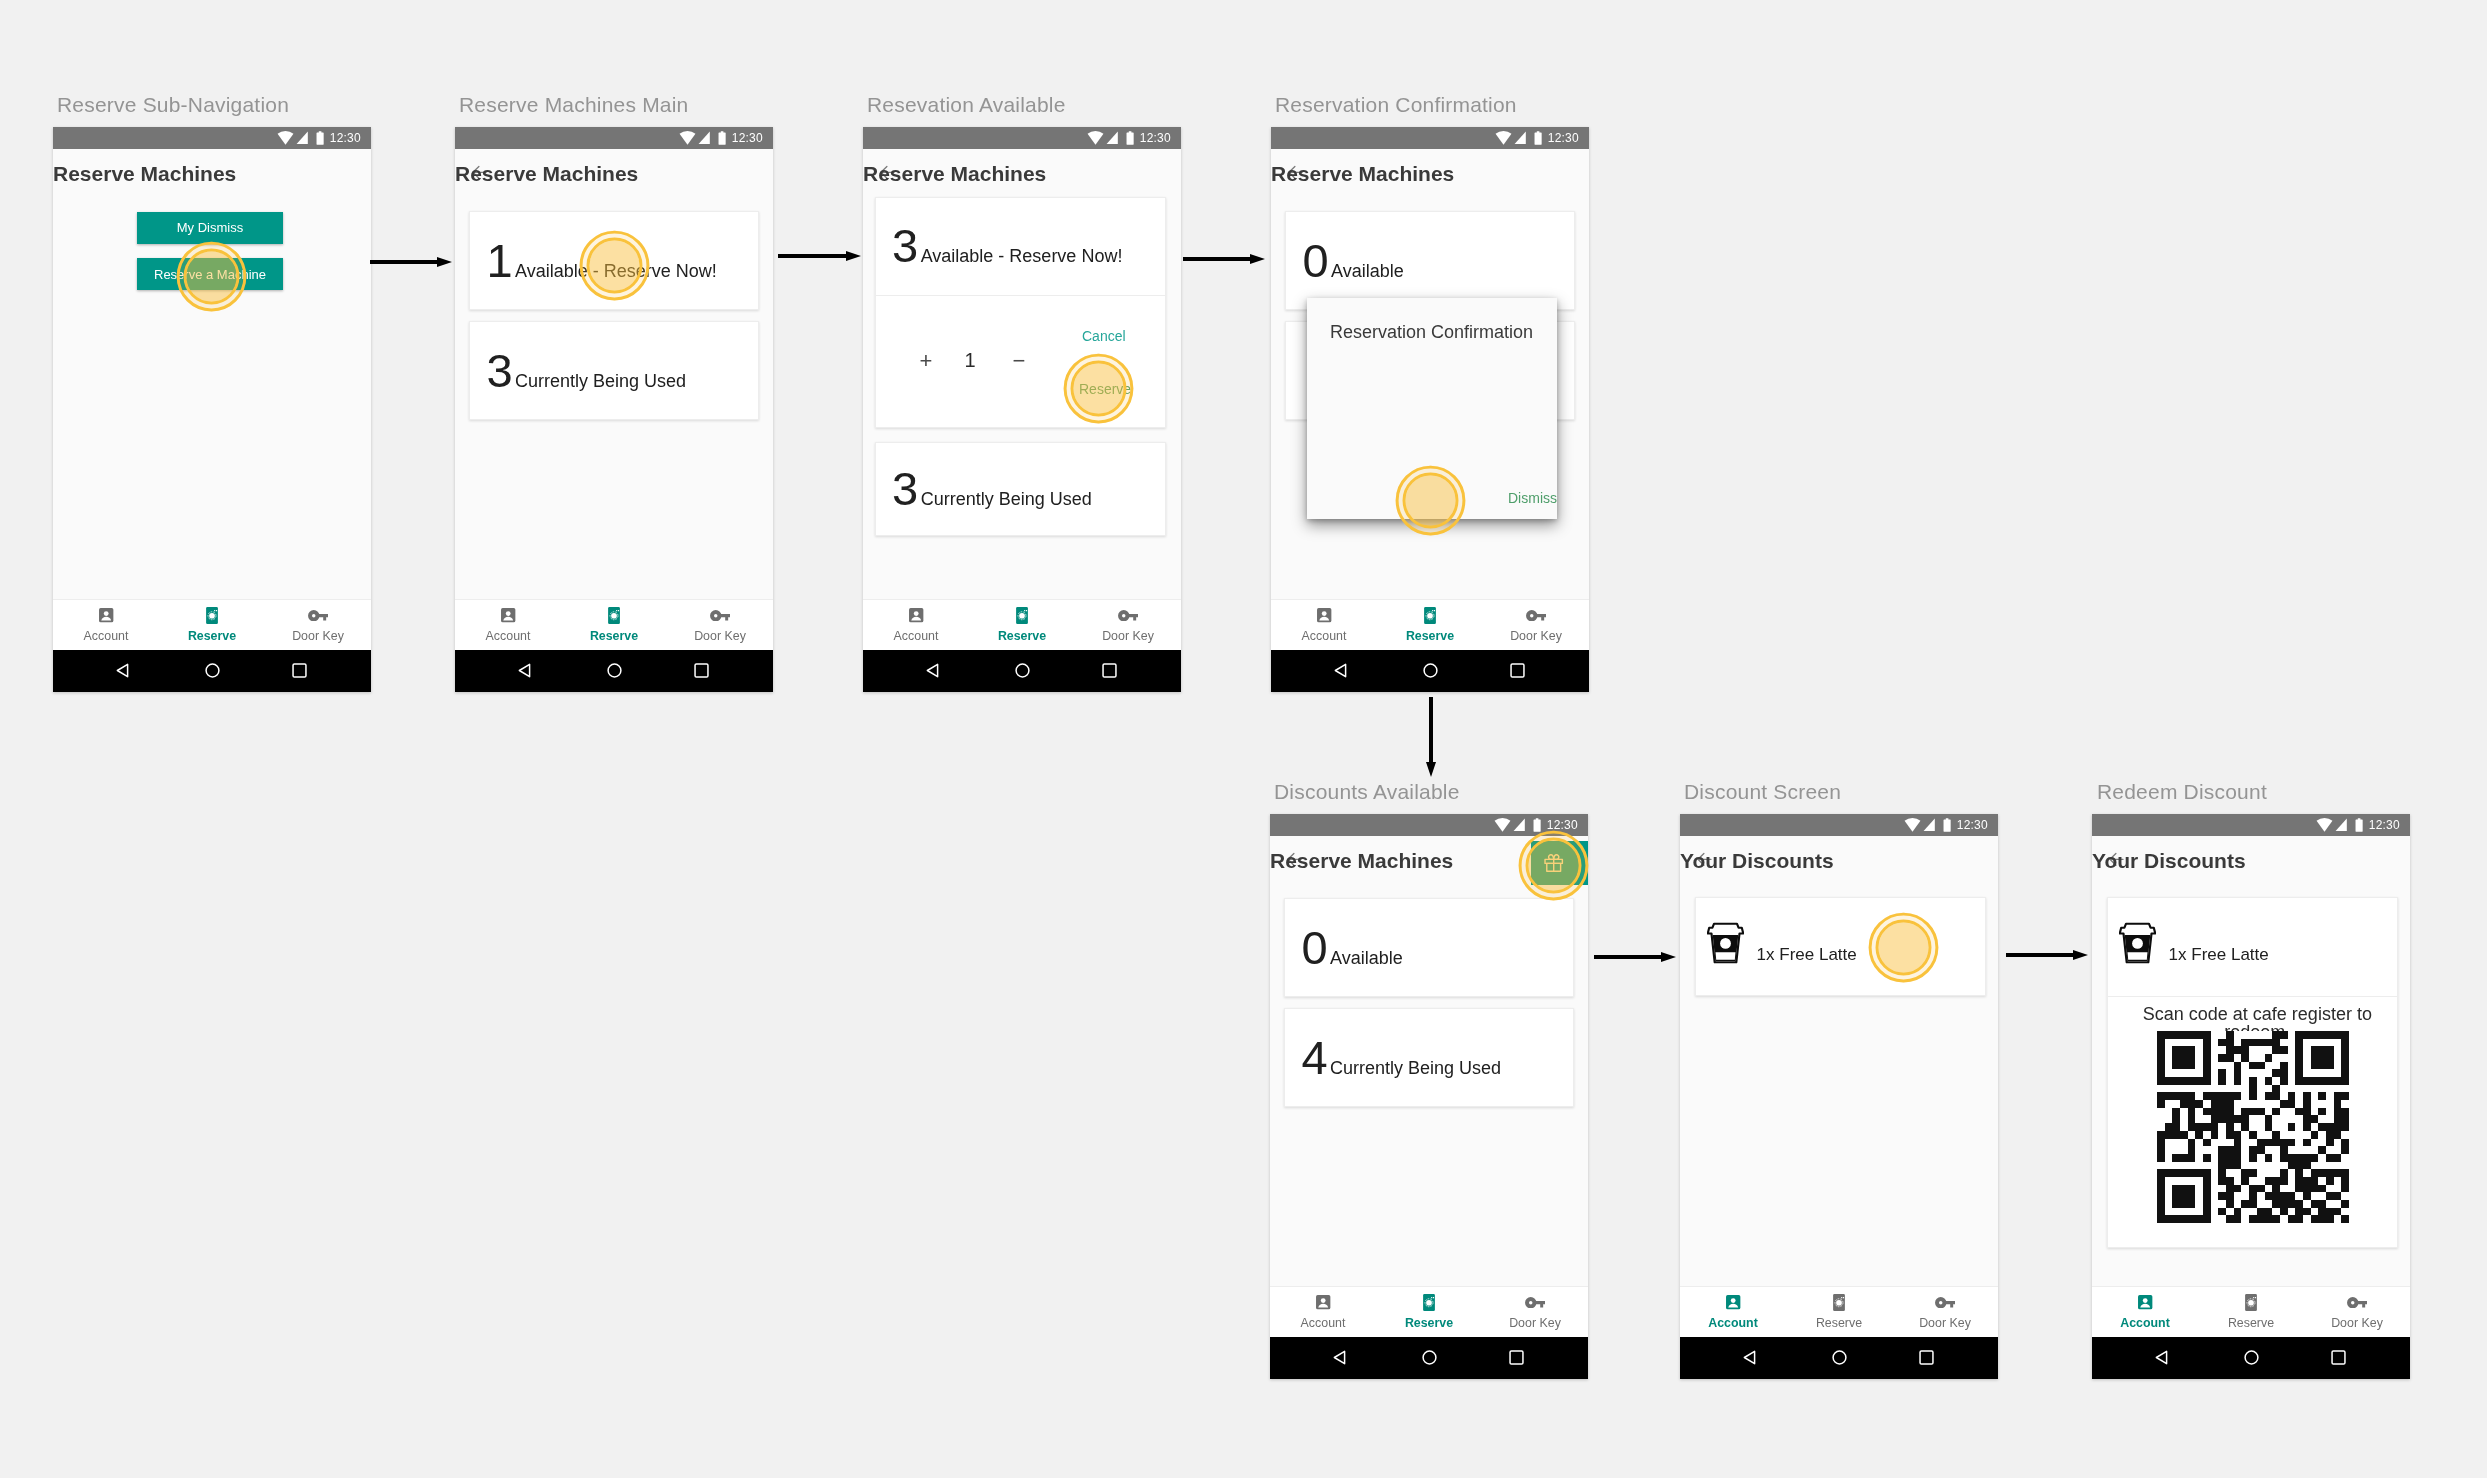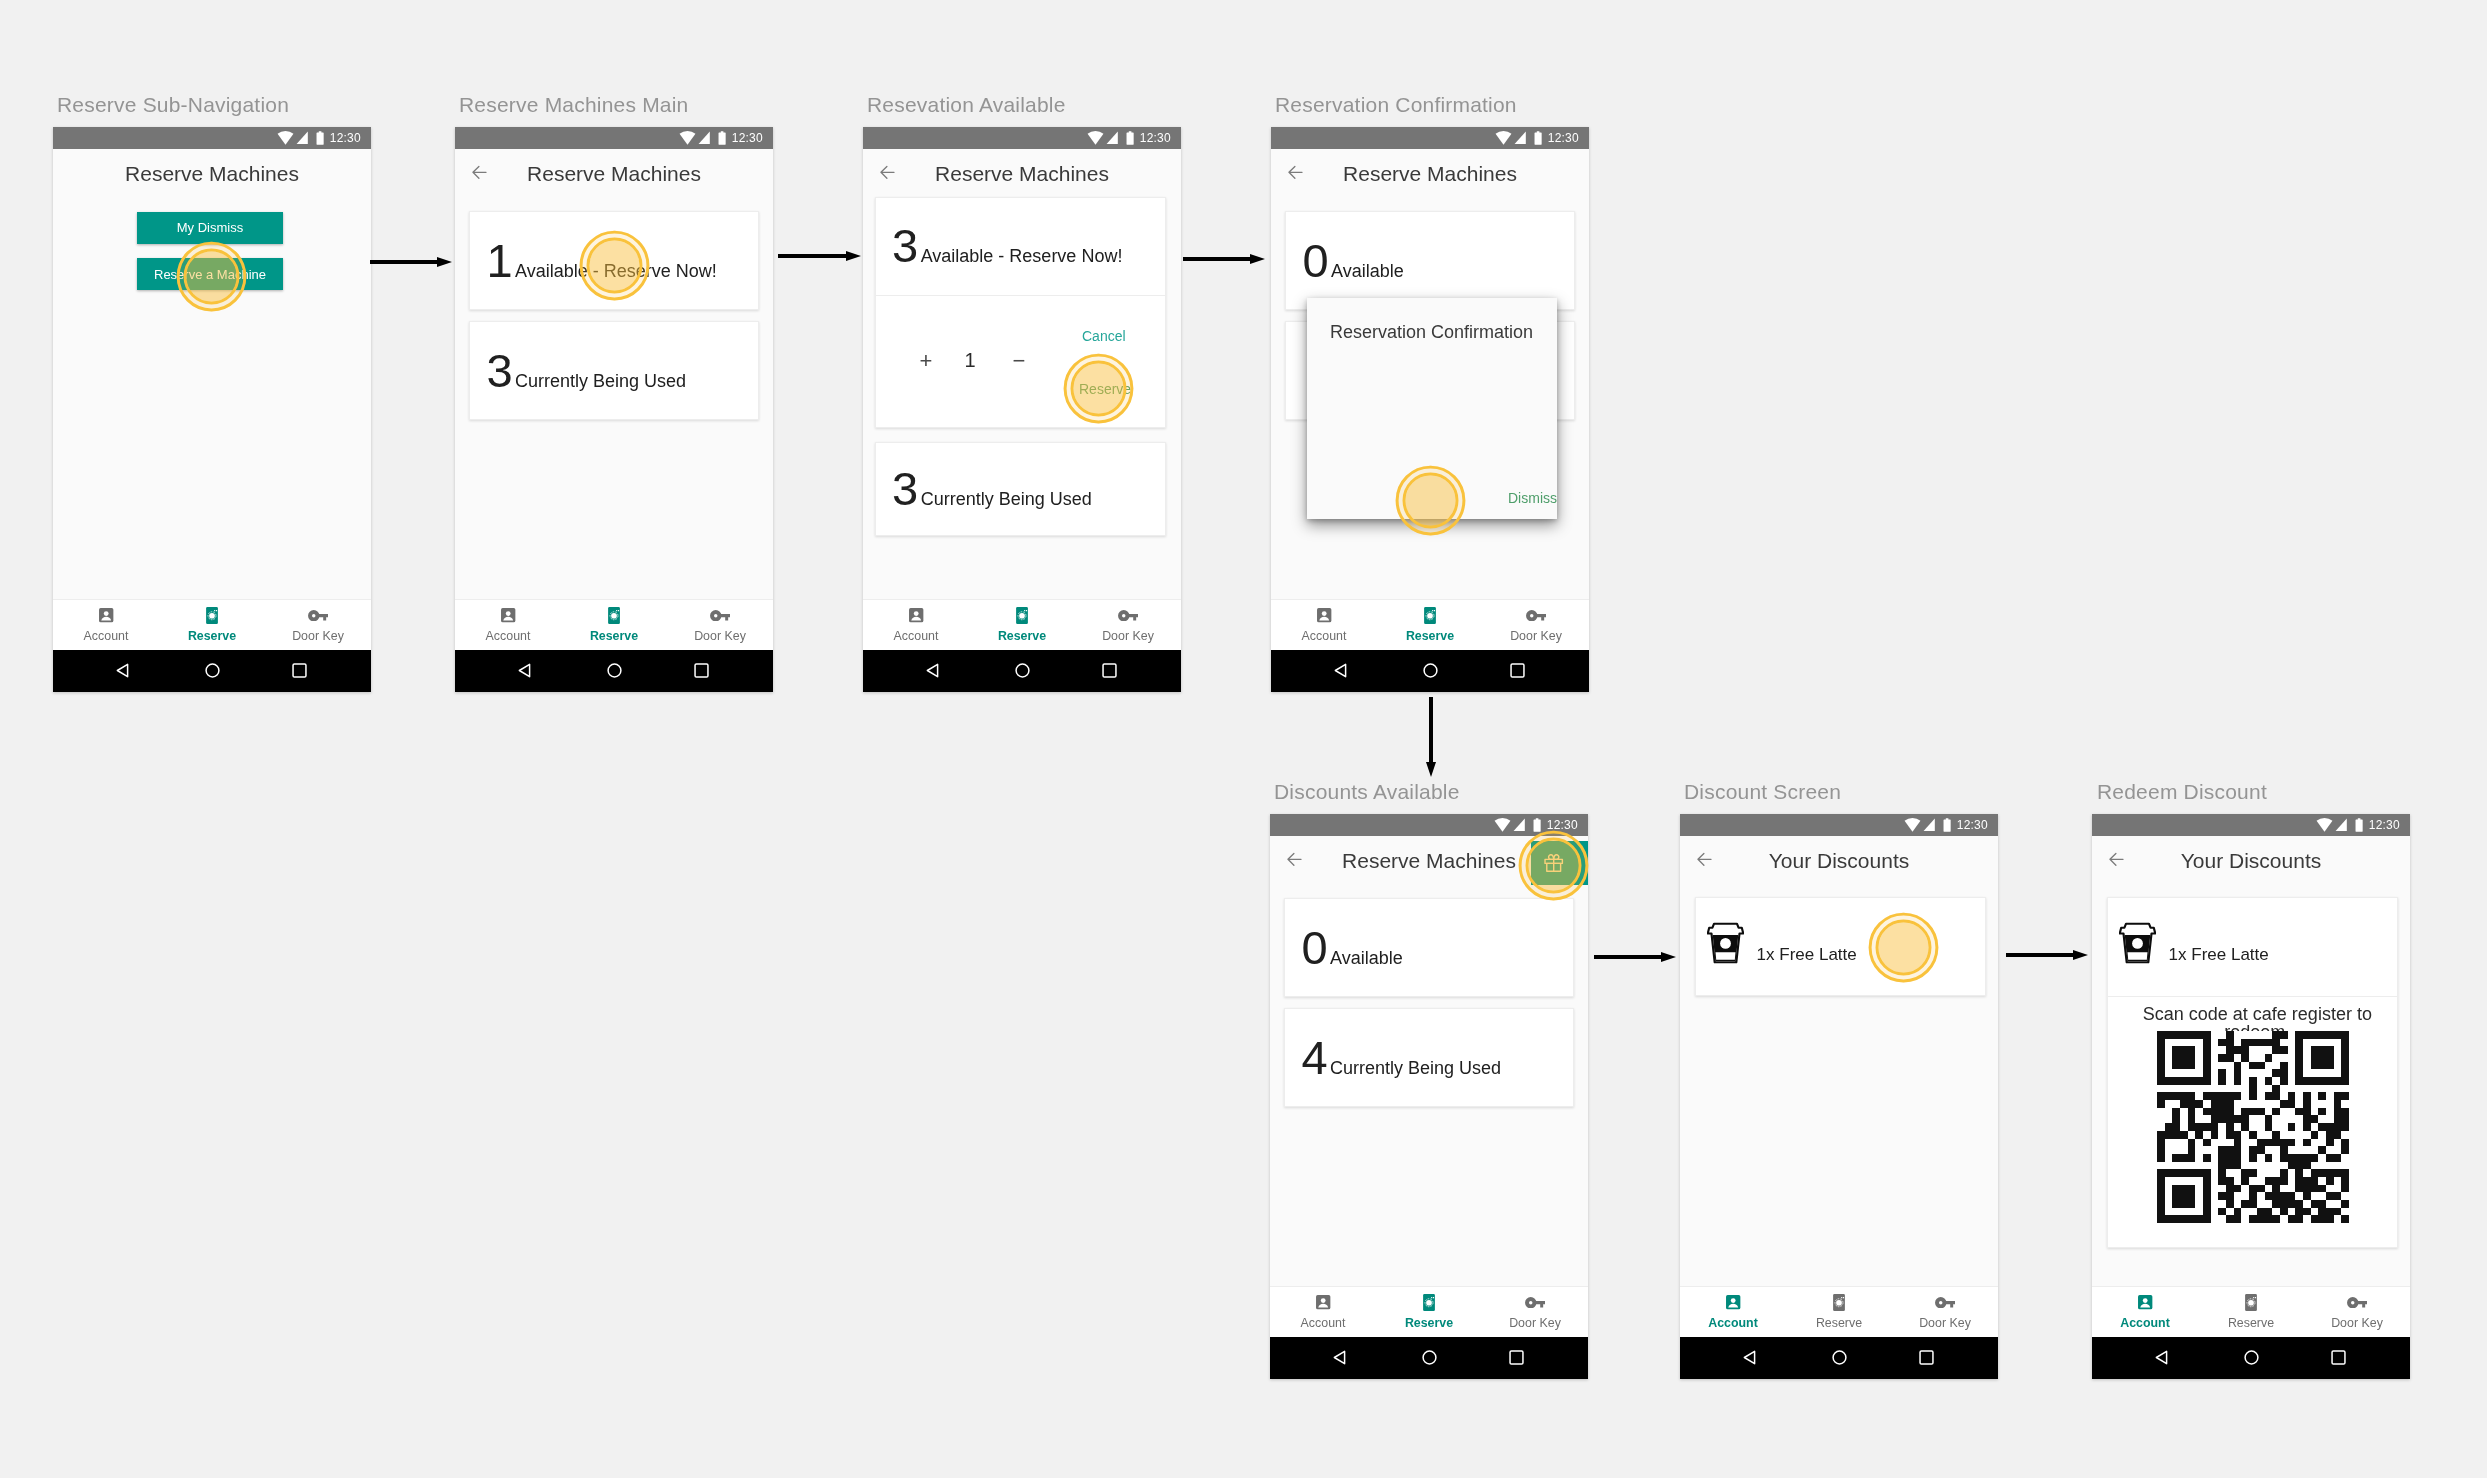--- a/index.html
+++ b/index.html
@@ -22,22 +22,22 @@
   .sb-ico{display:block;}
   .screen-body{position:absolute;left:0;right:0;top:22px;bottom:0;background:#fafafa;}
   .navbar{position:absolute;left:0;right:0;bottom:0;height:42px;background:#000;}
   .nav-back{position:absolute;left:63px;top:13.4px;}
   .nav-home{position:absolute;left:152px;top:13.4px;}
   .nav-recents{position:absolute;left:239px;top:13.4px;}
 
   
   .appbar{position:absolute;left:0;right:0;top:0;height:44px;}
   .appbar-back{position:absolute;left:17px;top:16px;}
-  .appbar-title{position:absolute;left:0;right:0;top:14.4px;text-align:center;
-                font-size:21px;color:#3a3a3a;line-height:1;}
+  .appbar-title{position:absolute;left:0;right:0;top:14.4px;
+                font-size:21px;color:#3a3a3a;line-height:1;font-weight:bold;}
   .appbar-title.with-back{left:0;right:0;}
   .gift-btn{position:absolute;left:261px;top:5px;width:59px;height:44px;background:#009688;
             display:flex;align-items:center;justify-content:flex-start;padding-left:10.7px;box-sizing:border-box;}
 
   
   .tabbar{position:absolute;left:0;right:0;bottom:42px;height:50px;background:#fff;
           border-top:1px solid #ededed;display:flex;}
   .tab{flex:1;display:flex;flex-direction:column;align-items:center;justify-content:flex-start;padding-top:7px;}
   .tab .ticon{height:17px;display:flex;align-items:center;justify-content:center;}
   .tab .tl{font-size:12.4px;color:#6e6e6e;margin-top:6px;line-height:1;}

